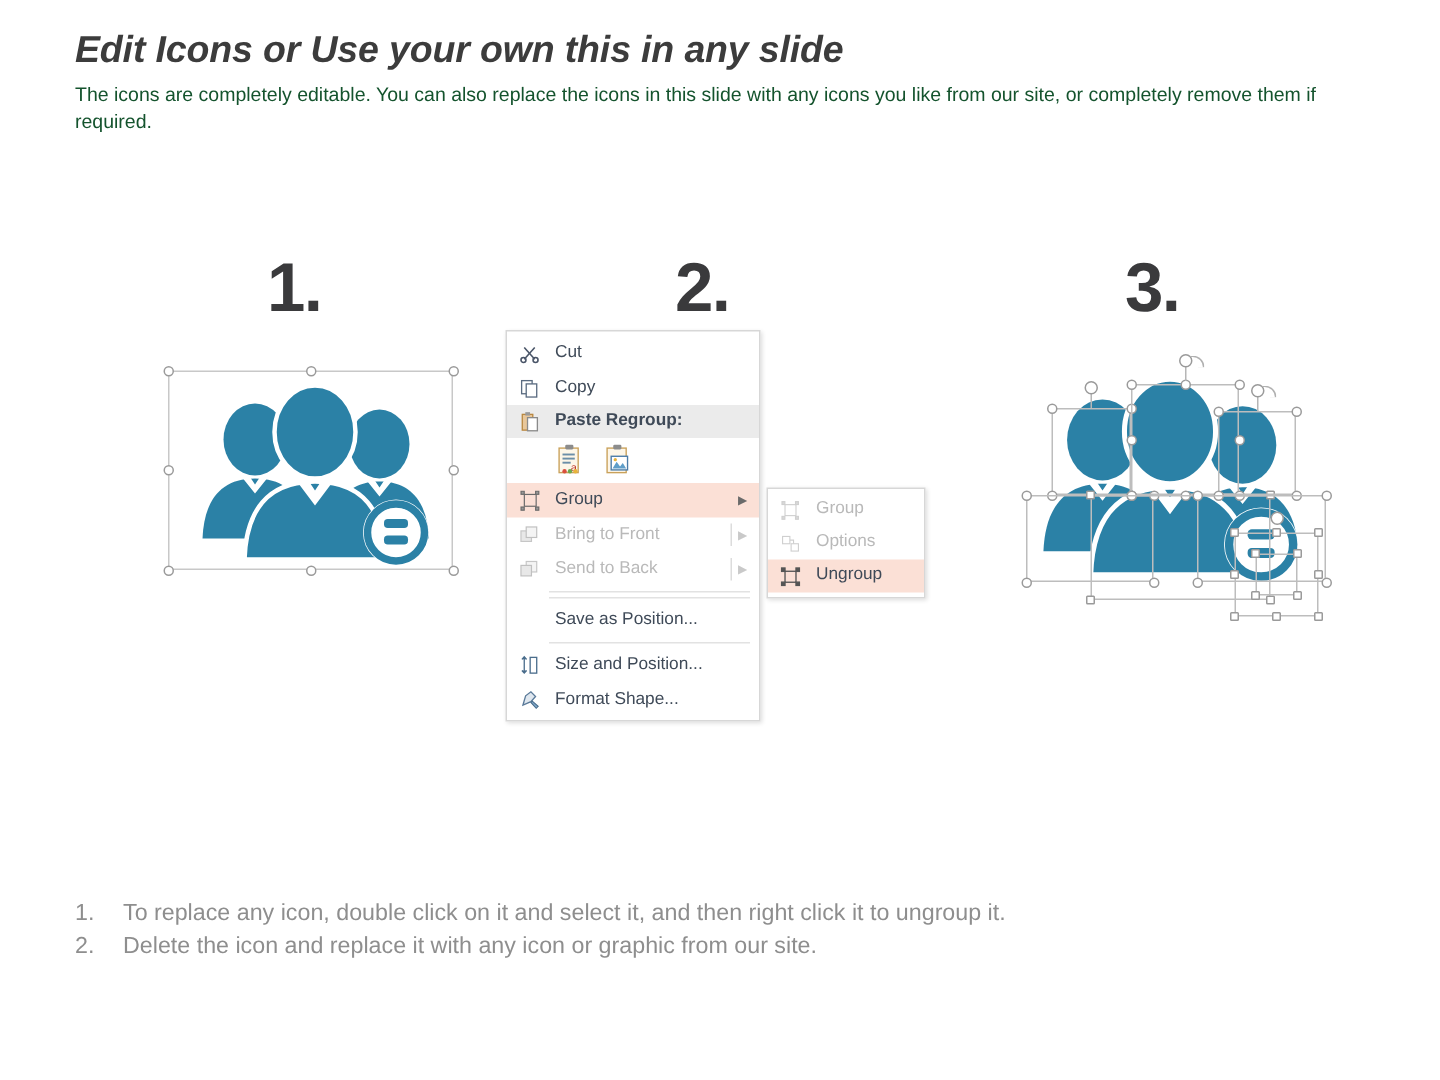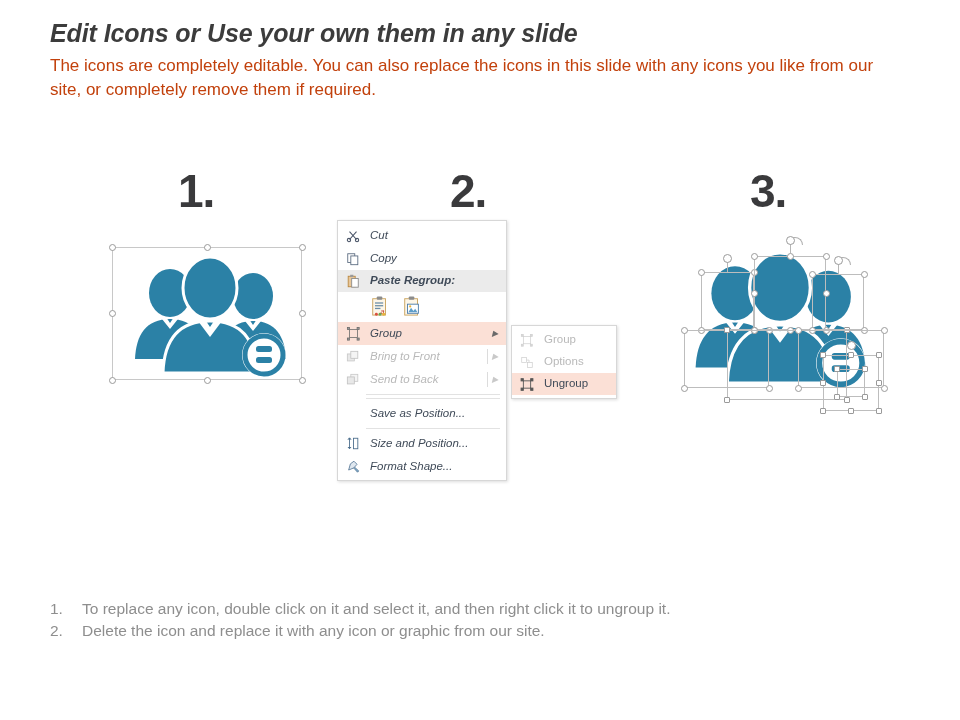--- a/index.html
+++ b/index.html
@@ -31,22 +31,22 @@
     font-size: 25px;
     font-style: italic;
     font-weight: bold;
     color: #3c3c3c;
     letter-spacing: -0.1px;
     line-height: 1.2;
     margin: 0 0 6px 0;
     white-space: nowrap;
   }
   .slide-subtitle {
-    font-size: 17px;
-    color: #c2410c;
+    font-size: 13px;
+    color: #14532d;
     line-height: 1.42;
     margin: 0;
     width: 830px;
   }
 
   
   .step-num {
     position: absolute;
     font-size: 46px;
     font-weight: bold;
@@ -112,21 +112,20 @@
     position: absolute;
     left: 337px; top: 220px;
     width: 170px;
     background: #ffffff;
     border: 1px solid #d7d7d7;
     box-shadow: 1px 1px 3px rgba(0,0,0,0.14);
     font-size: 11.5px;
     color: #3f4a58;
     padding: 3px 0 2px 0;
     box-sizing: border-box;
-    font-style: italic;
   }
   .ctx-item {
     position: relative;
     height: 23px;
     display: flex;
     align-items: center;
     padding: 0 6px 0 4px;
     box-sizing: border-box;
     white-space: nowrap;
   }
@@ -207,21 +206,21 @@
     gap: 6px;
   }
   .bt-list .num { width: 26px; min-width: 26px; }
 </style>
 </head>
 <body>
 
 <div class="slide">
 
   <div class="header">
-    <div class="slide-title">Edit Icons or Use your own them in any slide</div>
+    <div class="slide-title">Edit Icons or Use your own this in any slide</div>
     <div class="slide-subtitle">The icons are completely editable. You can also replace the icons in this slide with any icons you like from our site, or completely remove them if required.</div>
   </div>
 
   <div class="step-num" id="step-num-1">1.</div>
   <div class="step-num" id="step-num-2">2.</div>
   <div class="step-num" id="step-num-3">3.</div>
 
   <div style="position:absolute;left:112px;top:247px;width:190px;height:133px;">
 
     <svg class="people-icon" style="left:18px;top:6px;" width="160" height="124" viewBox="0 0 160 124">

